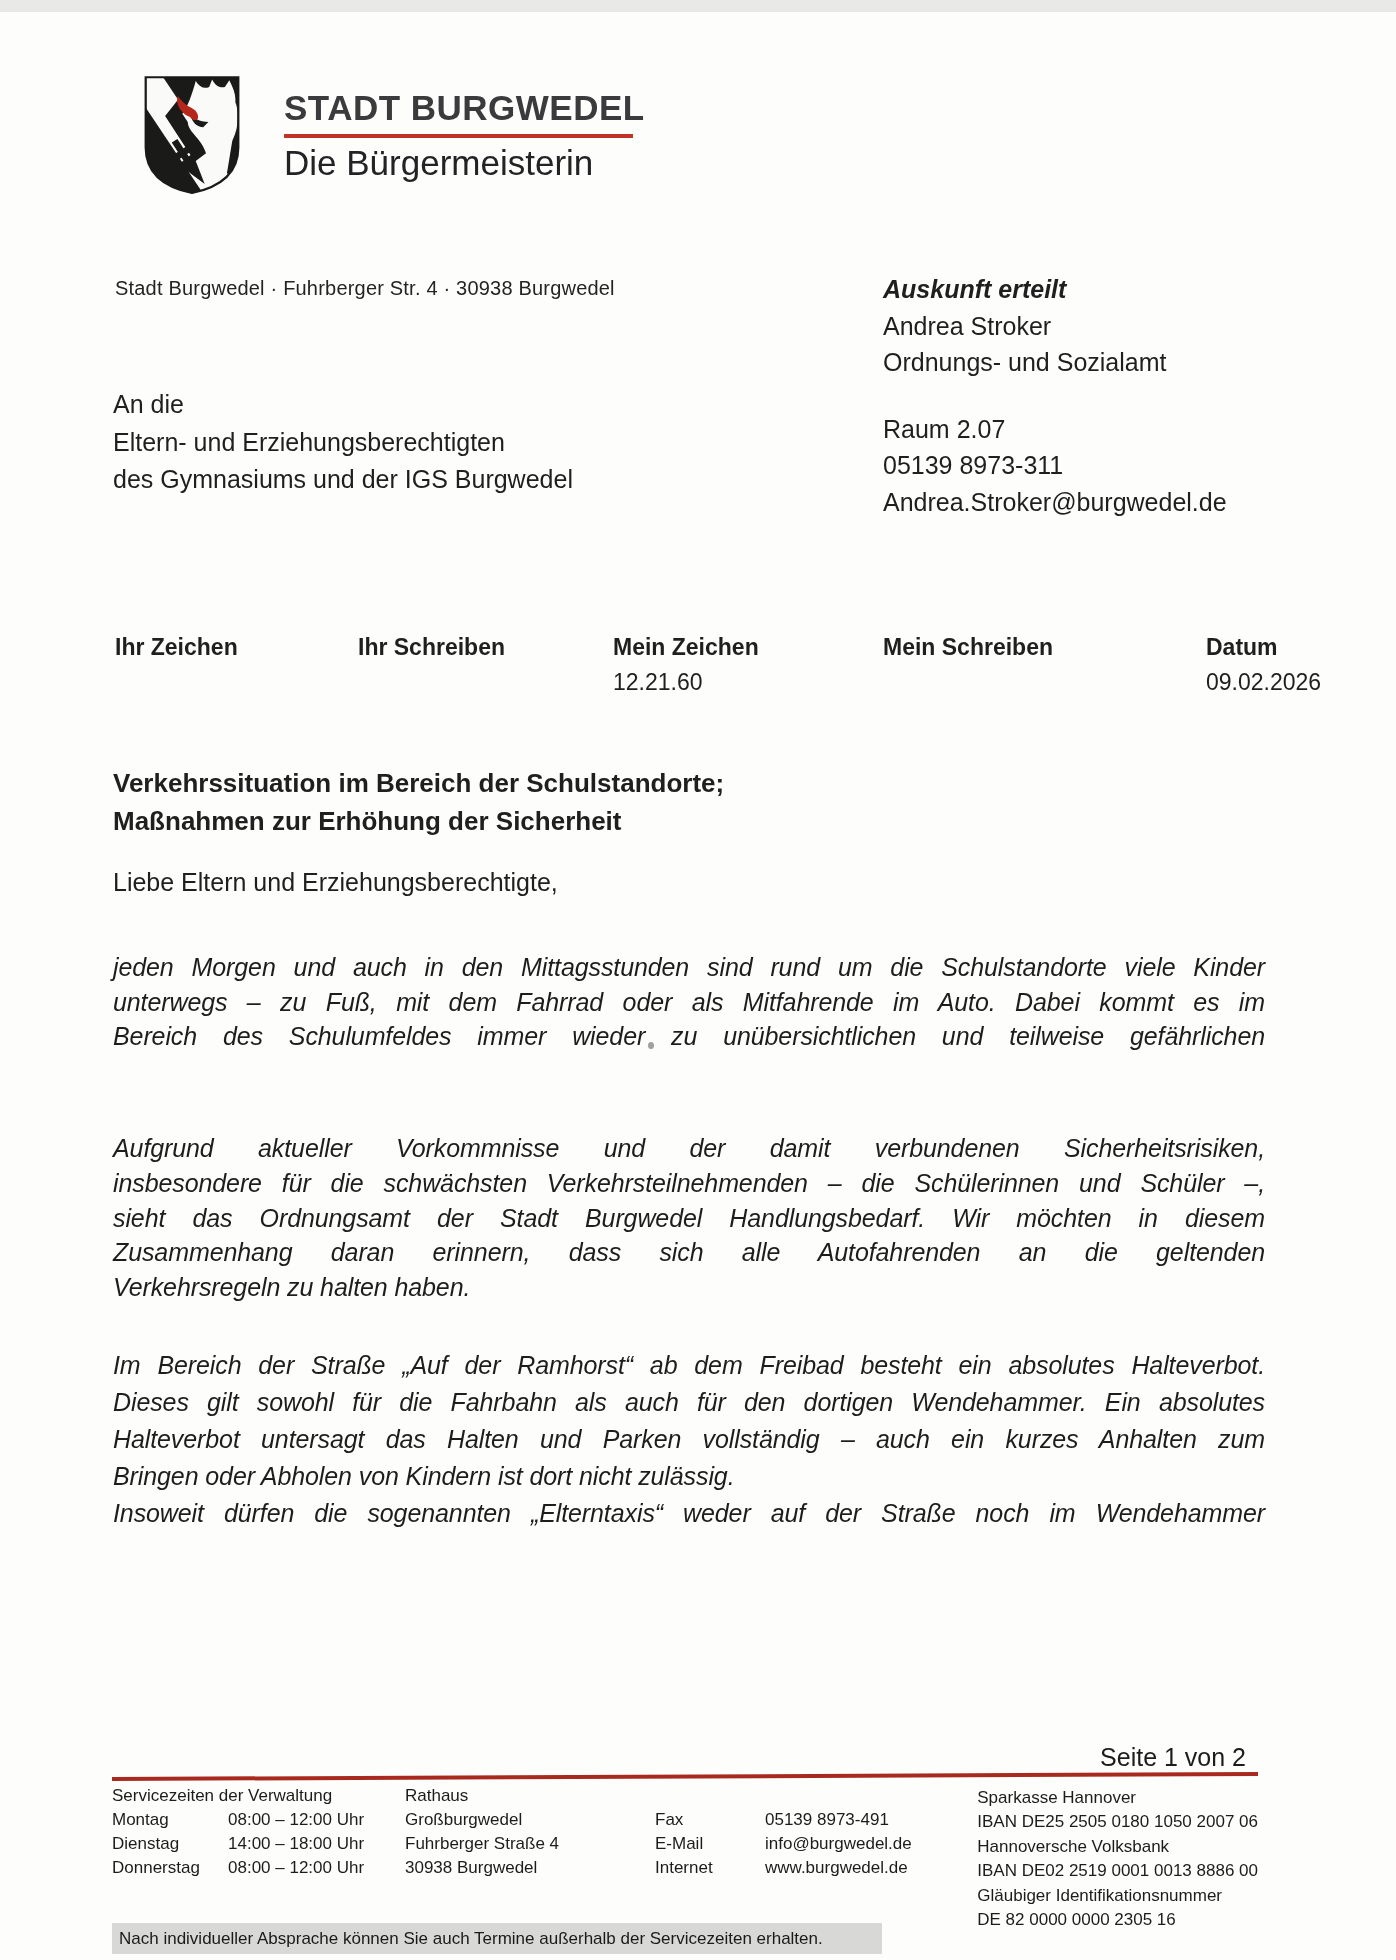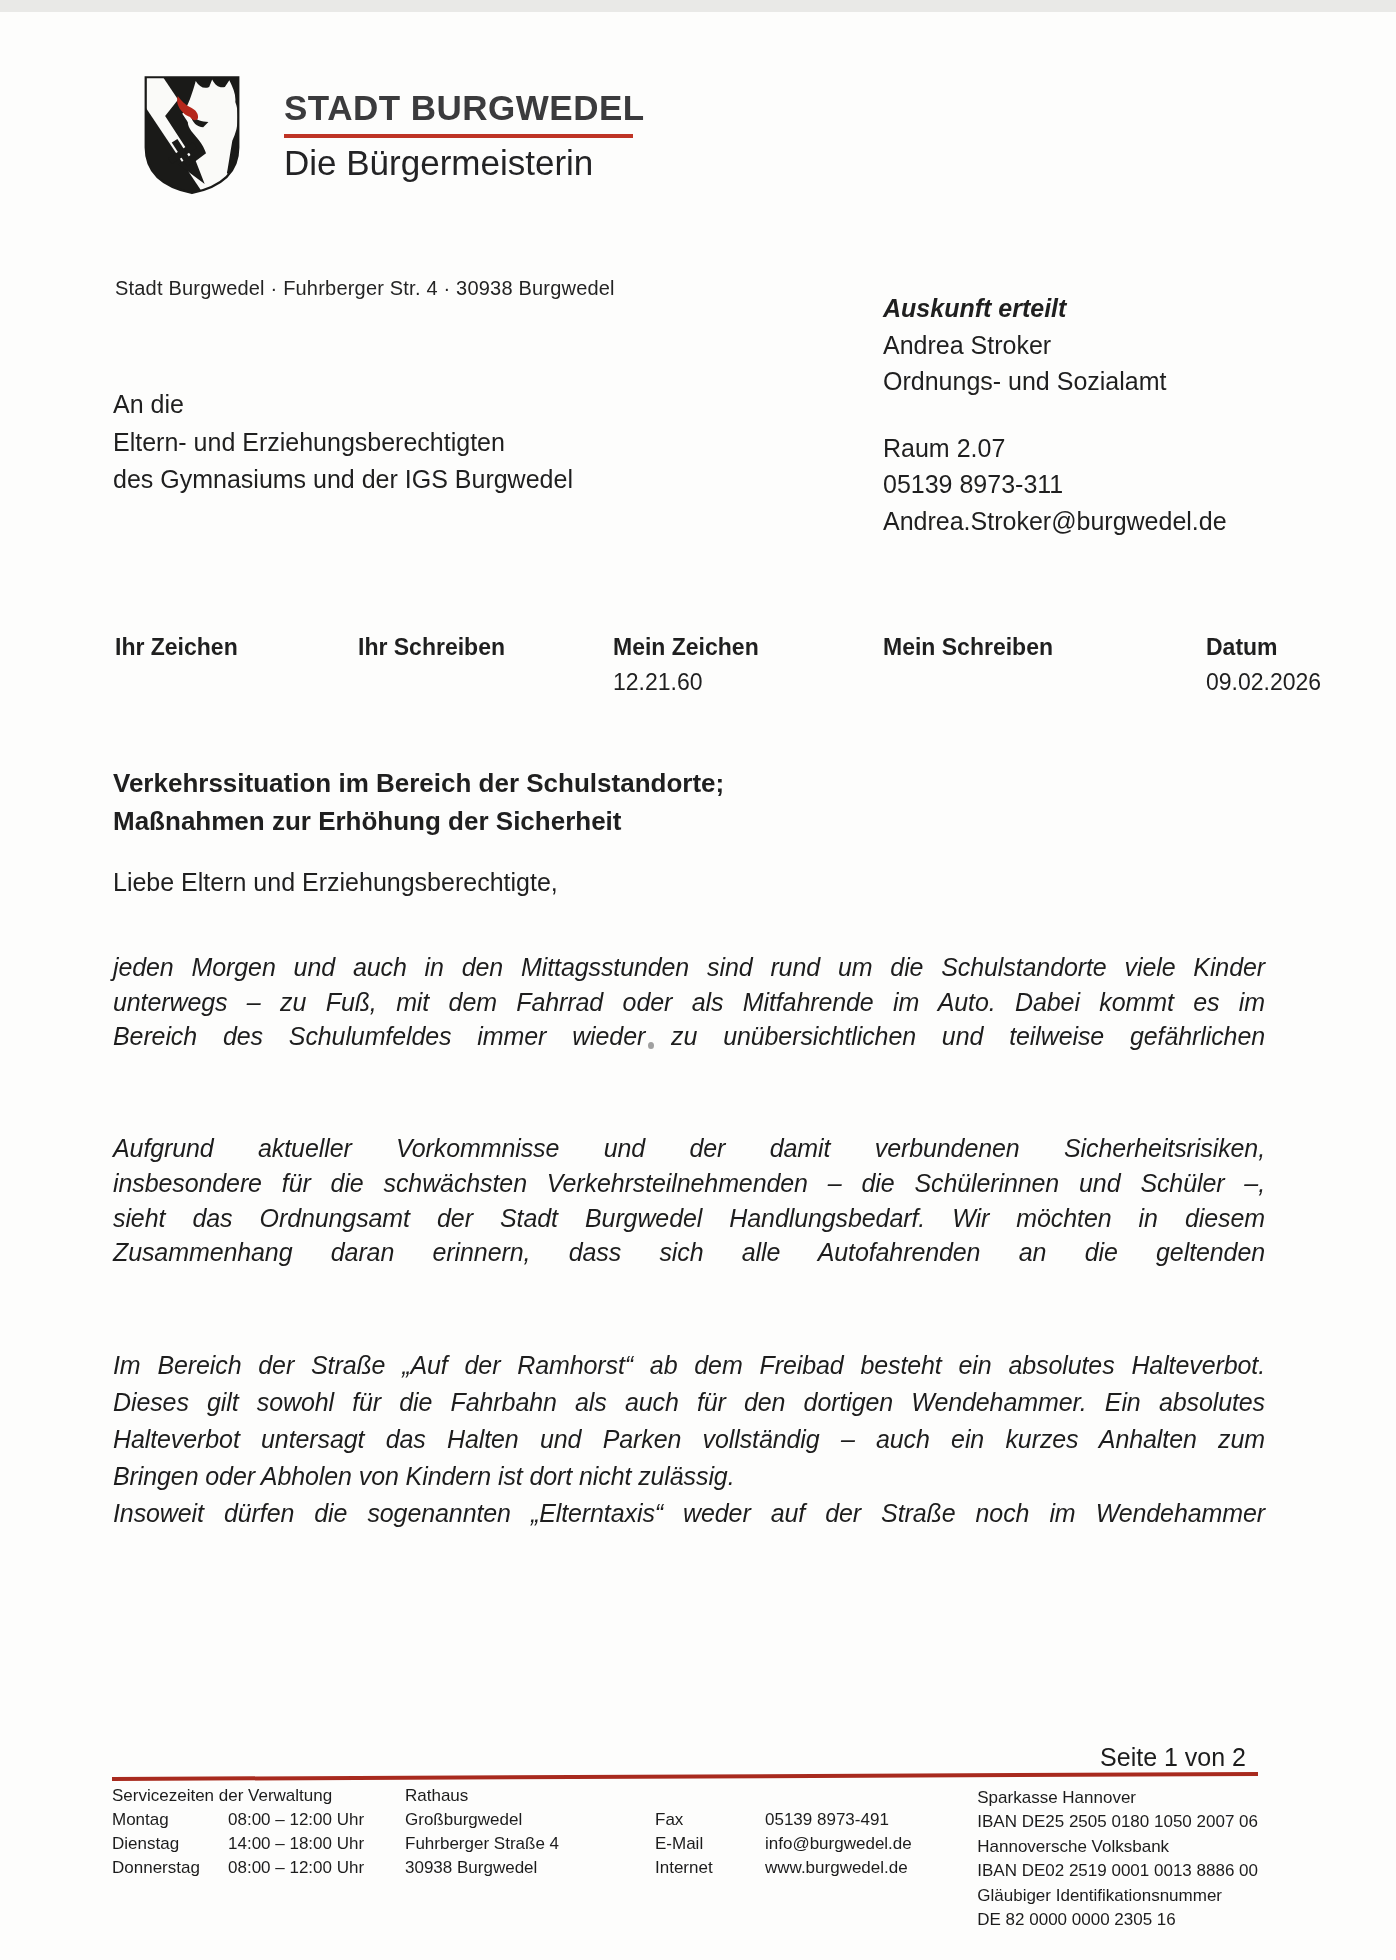--- a/index.html
+++ b/index.html
@@ -11,21 +11,21 @@
   .scan-band { left:0; top:0; width:1396px; height:12px; background:#e9e9e7; }
 
   
   .org-name { font-size:35px; font-weight:bold; color:#3b3b3d; letter-spacing:0.5px; white-space:nowrap;text-align:right; }
   .org-rule { width:349px; height:4px; background:#bf3425; margin:6px 0 5px 0; }
   .org-sub  { font-size:35px; color:#232325; white-space:nowrap; }
 
   .sender-line { font-size:20px; letter-spacing:0.2px; color:#242424; white-space:nowrap; }
 
   .recipient { font-size:25px; line-height:37.5px; }
-  .contact   { font-size:25px; line-height:36.5px;margin-top:19px; }
+  .contact   { font-size:25px; line-height:36.5px; }
   .contact .hd { font-weight:bold; font-style:italic; }
   .contact .spacer { height:30px; }
 
   .ref-col .lbl { font-size:23px; font-weight:bold; white-space:nowrap; }
   .ref-col .val { font-size:23px; margin-top:8px; white-space:nowrap; }
 
   .subject { font-size:26px; font-weight:bold; line-height:38px; }
   .salutation { font-size:25px; white-space:nowrap; }
 
   .para { width:1152px; font-size:25px; letter-spacing:-0.1px; color:#1d1d1d;font-style:italic; }
@@ -127,20 +127,21 @@
     <div class="jline">Bereich des Schulumfeldes immer wieder zu unübersichtlichen und teilweise gefährlichen</div>
   </div>
 
   <div class="abs dot-artifact"></div>
 
   <div class="abs para p2" style="left:113px;top:1131px">
     <div class="jline">Aufgrund aktueller Vorkommnisse und der damit verbundenen Sicherheitsrisiken,</div>
     <div class="jline">insbesondere für die schwächsten Verkehrsteilnehmenden – die Schülerinnen und Schüler –,</div>
     <div class="jline">sieht das Ordnungsamt der Stadt Burgwedel Handlungsbedarf. Wir möchten in diesem</div>
     <div class="jline">Zusammenhang daran erinnern, dass sich alle Autofahrenden an die geltenden</div>
+    <div class="lline">Verkehrsregeln zu halten haben.</div>
   </div>
 
   <div class="abs para p3" style="left:113px;top:1347px">
     <div class="jline">Im Bereich der Straße „Auf der Ramhorst“ ab dem Freibad besteht ein absolutes Halteverbot.</div>
     <div class="jline">Dieses gilt sowohl für die Fahrbahn als auch für den dortigen Wendehammer. Ein absolutes</div>
     <div class="jline">Halteverbot untersagt das Halten und Parken vollständig – auch ein kurzes Anhalten zum</div>
     <div class="lline">Bringen oder Abholen von Kindern ist dort nicht zulässig.</div>
     <div class="jline">Insoweit dürfen die sogenannten „Elterntaxis“ weder auf der Straße noch im Wendehammer</div>
   </div>
 
@@ -170,14 +171,17 @@
 
   <div class="abs ft bank" style="right:138px;top:1786px">
     <div>Sparkasse Hannover</div>
     <div>IBAN DE25 2505 0180 1050 2007 06</div>
     <div>Hannoversche Volksbank</div>
     <div>IBAN DE02 2519 0001 0013 8886 00</div>
     <div>Gläubiger Identifikationsnummer</div>
     <div>DE 82 0000 0000 2305 16</div>
   </div>
 
+  <div class="abs note-bar">
+    <div class="txt">Nach individueller Absprache können Sie auch Termine außerhalb der Servicezeiten erhalten.</div>
+  </div>
 
 </div>
 
 </body></html>

